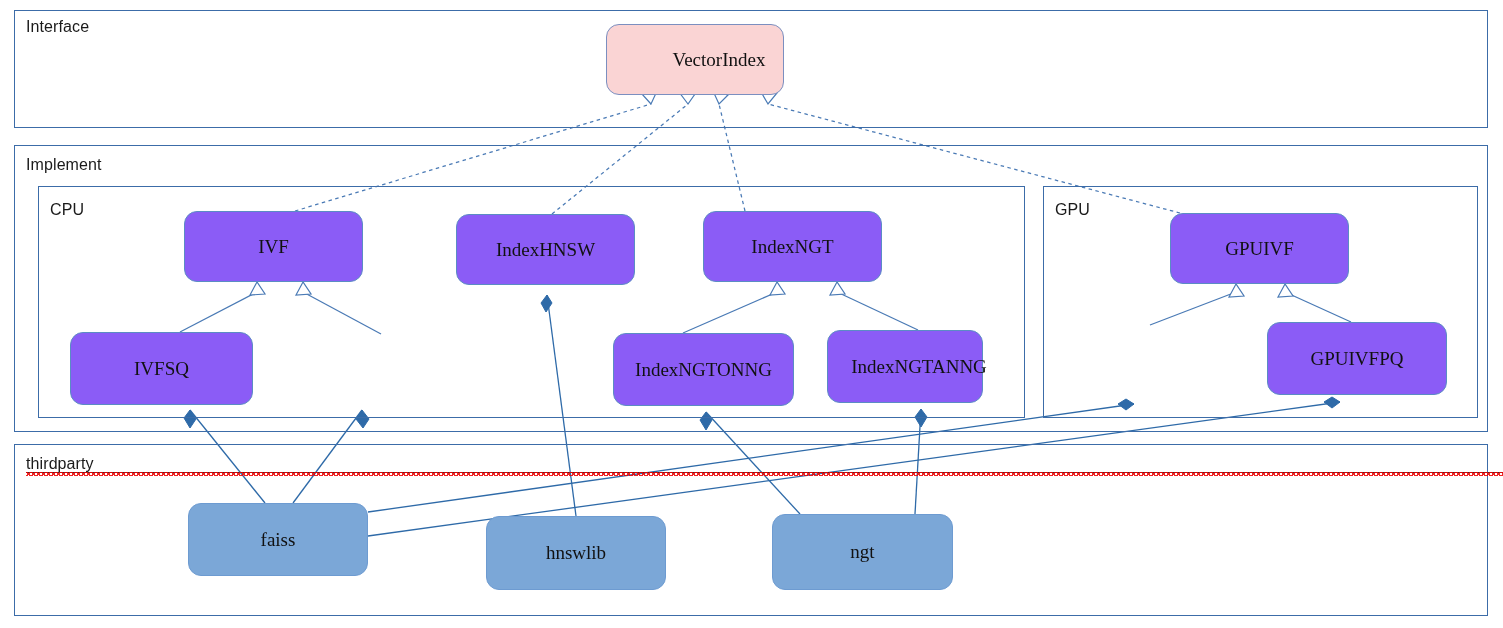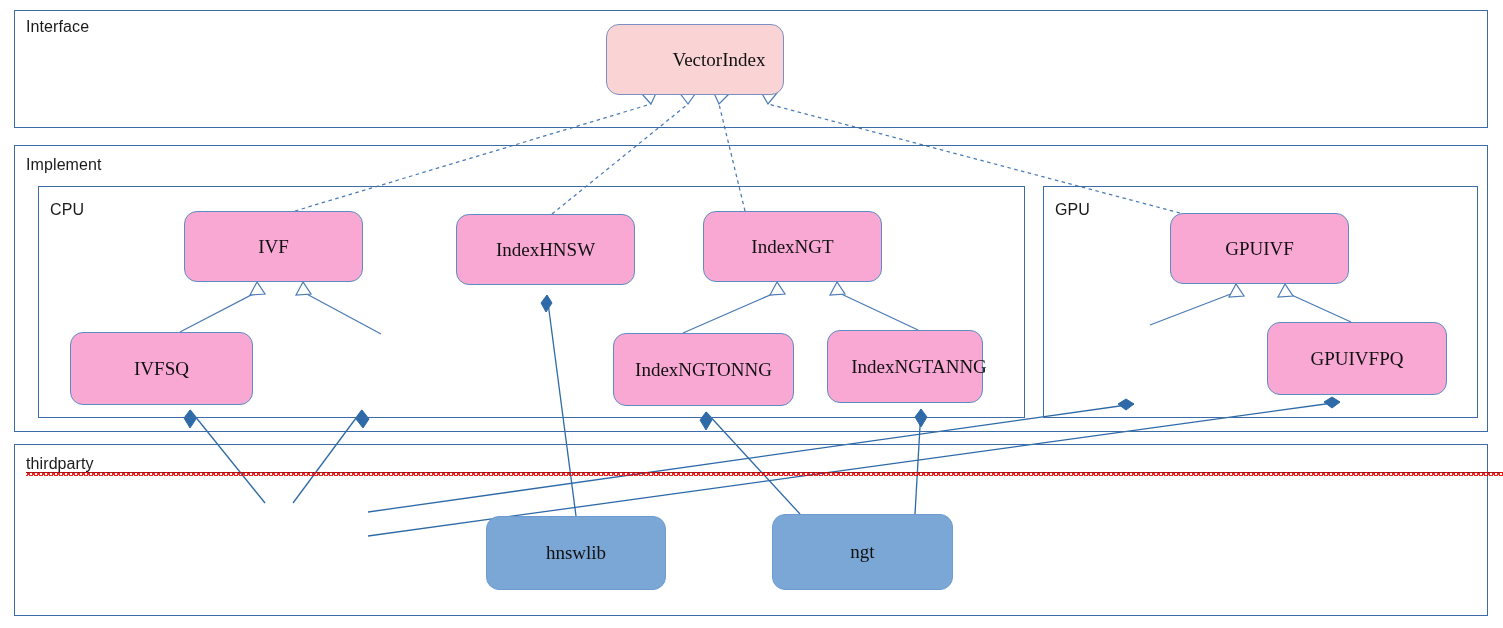--- a/index.html
+++ b/index.html
@@ -14,21 +14,21 @@
   .spell::after{content:"";position:absolute;left:0;right:0;bottom:-3px;height:4px;
     background-image:repeating-linear-gradient(135deg,#e00 0 1.4px,transparent 1.4px 2.8px),
                      repeating-linear-gradient(45deg,#e00 0 1.4px,transparent 1.4px 2.8px);
     background-size:5px 4px;background-repeat:repeat-x;opacity:.85;}
   .spell::before{content:"";position:absolute;left:0;right:0;bottom:0px;height:1px;background:#333;}
 
   .node{position:absolute;box-sizing:border-box;border-radius:13px;
         display:flex;align-items:center;justify-content:center;
         font-family:"Liberation Serif",serif;font-size:19px;color:#111111;
         border:1.3px solid #5b8cc4;text-align:center;line-height:1.15;}
-  .node.green{background:#f9a8d4;border-color:#5b8cc4;}
+  .node.green{background:#8b5cf6;border-color:#5b8cc4;}
   .node.pink{background:#fad4d4;border-color:#7b8fc0;}
   .node.blue{background:#7ba7d7;border-color:#6d9bd1;}
 </style>
 </head>
 <body>
 
 <div id="stage">
 
   <svg id="wires" viewBox="0 0 1503 628">
 
@@ -110,18 +110,19 @@
 
   <div class="node green" style="left:613px;top:333px;width:181px;height:73px;">IndexNGTONNG</div>
 
   <div class="node green" style="left:827px;top:330px;width:156px;height:73px;padding-left:28px;">IndexNGTANNG</div>
 
   <div class="node green" style="left:1170px;top:213px;width:179px;height:71px;">GPUIVF</div>
 
 
   <div class="node green" style="left:1267px;top:322px;width:180px;height:73px;">GPUIVFPQ</div>
 
+  <div class="node blue" style="left:188px;top:503px;width:180px;height:73px;">faiss</div>
 
   <div class="node blue" style="left:486px;top:516px;width:180px;height:74px;">hnswlib</div>
 
   <div class="node blue" style="left:772px;top:514px;width:181px;height:76px;">ngt</div>
 
 </div>
 
 </body></html>

